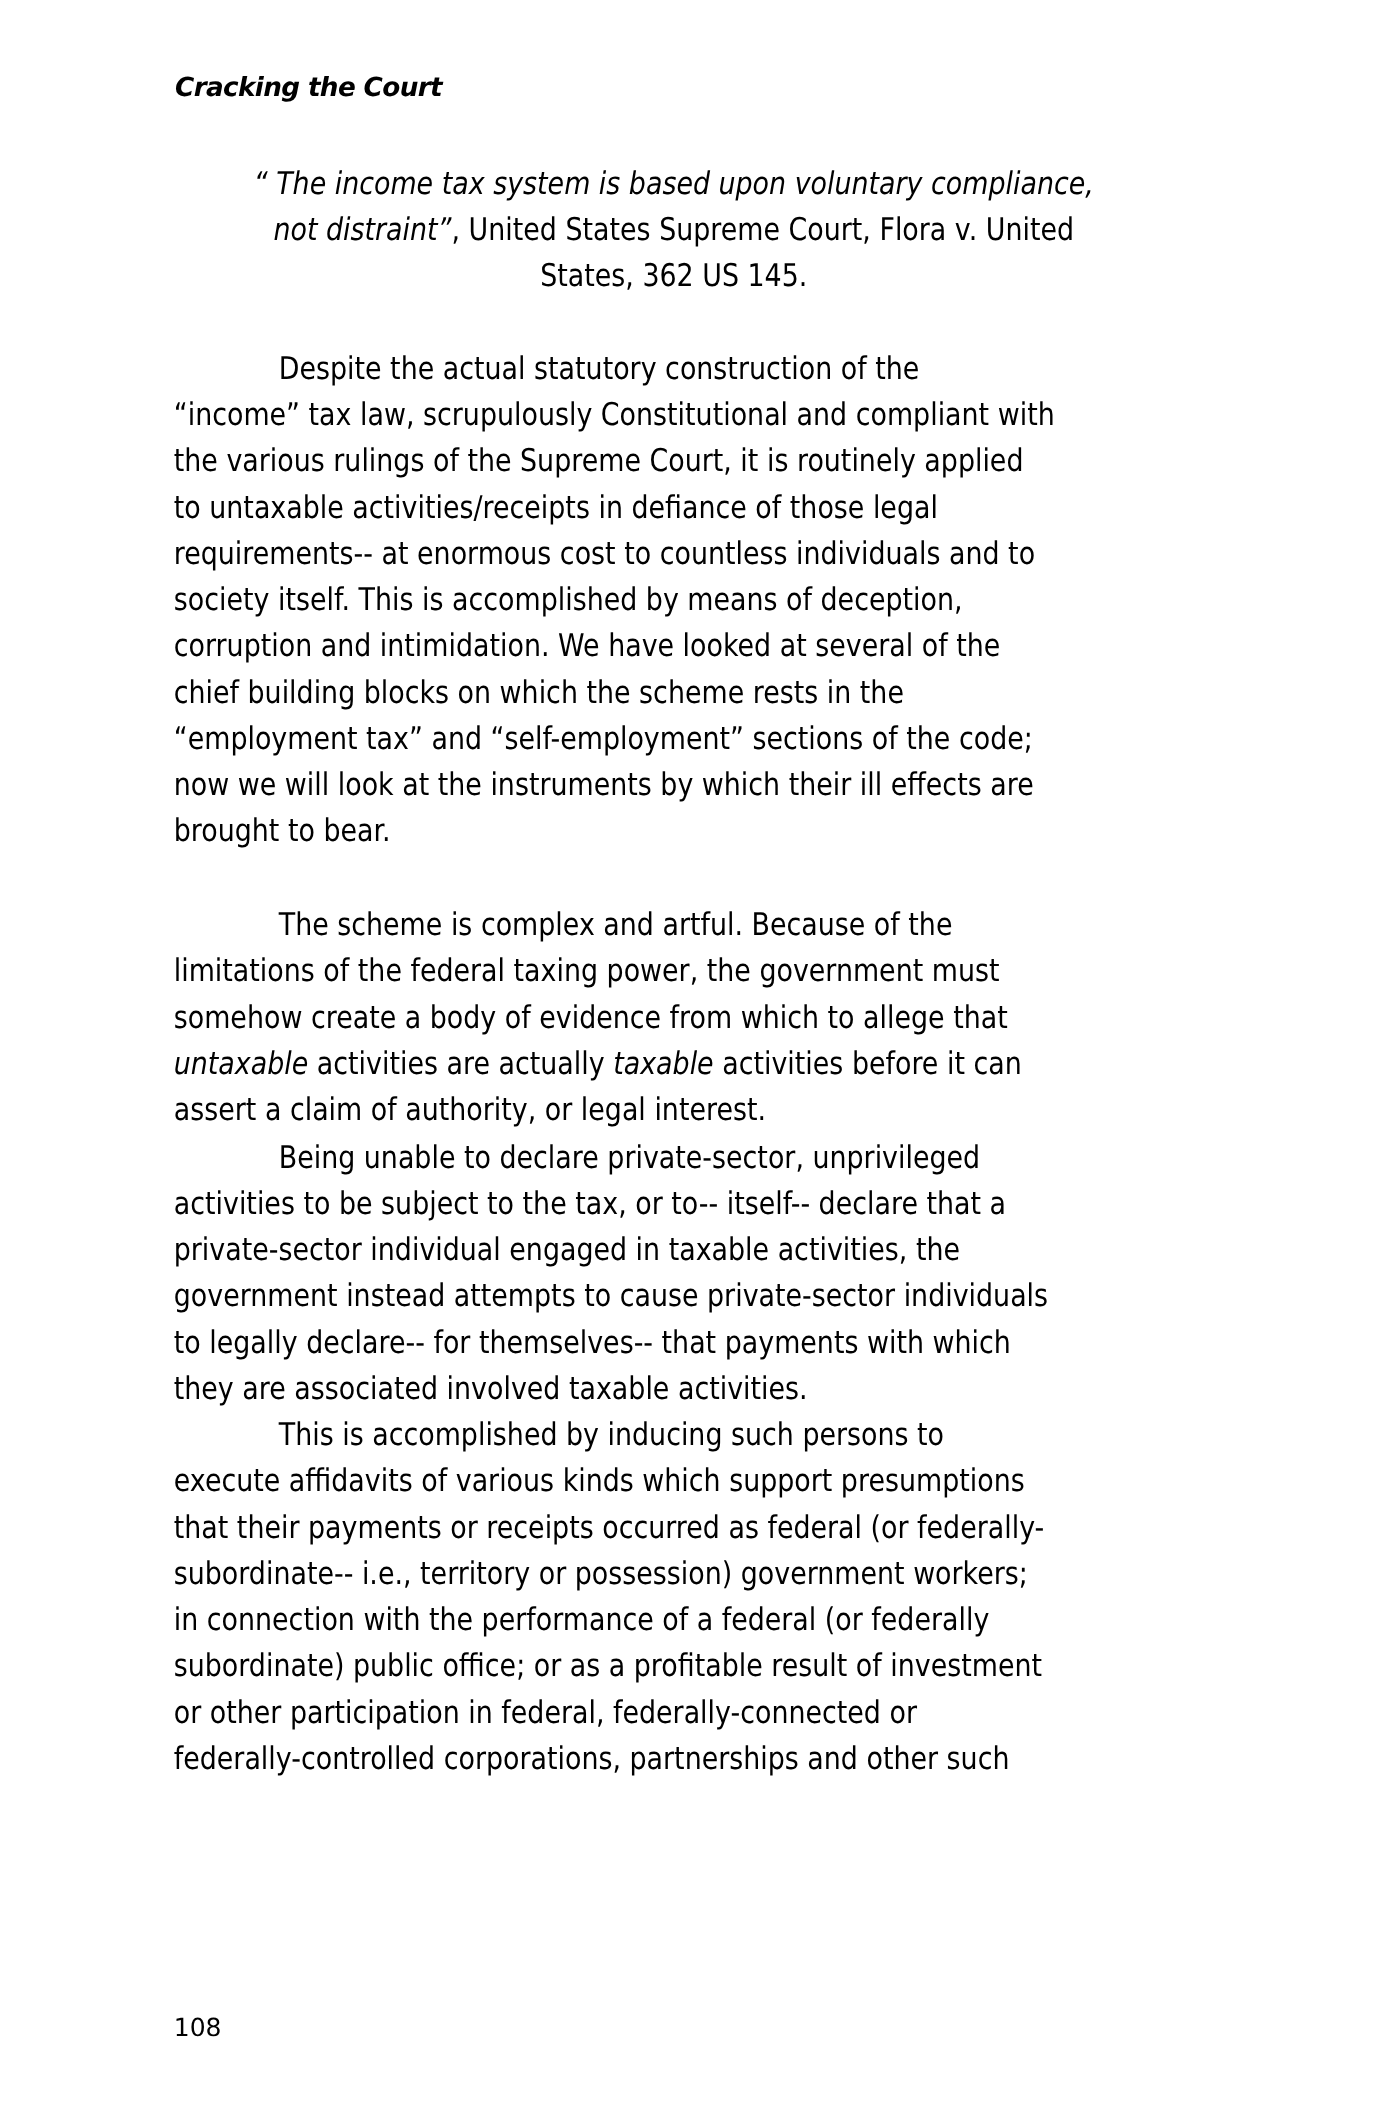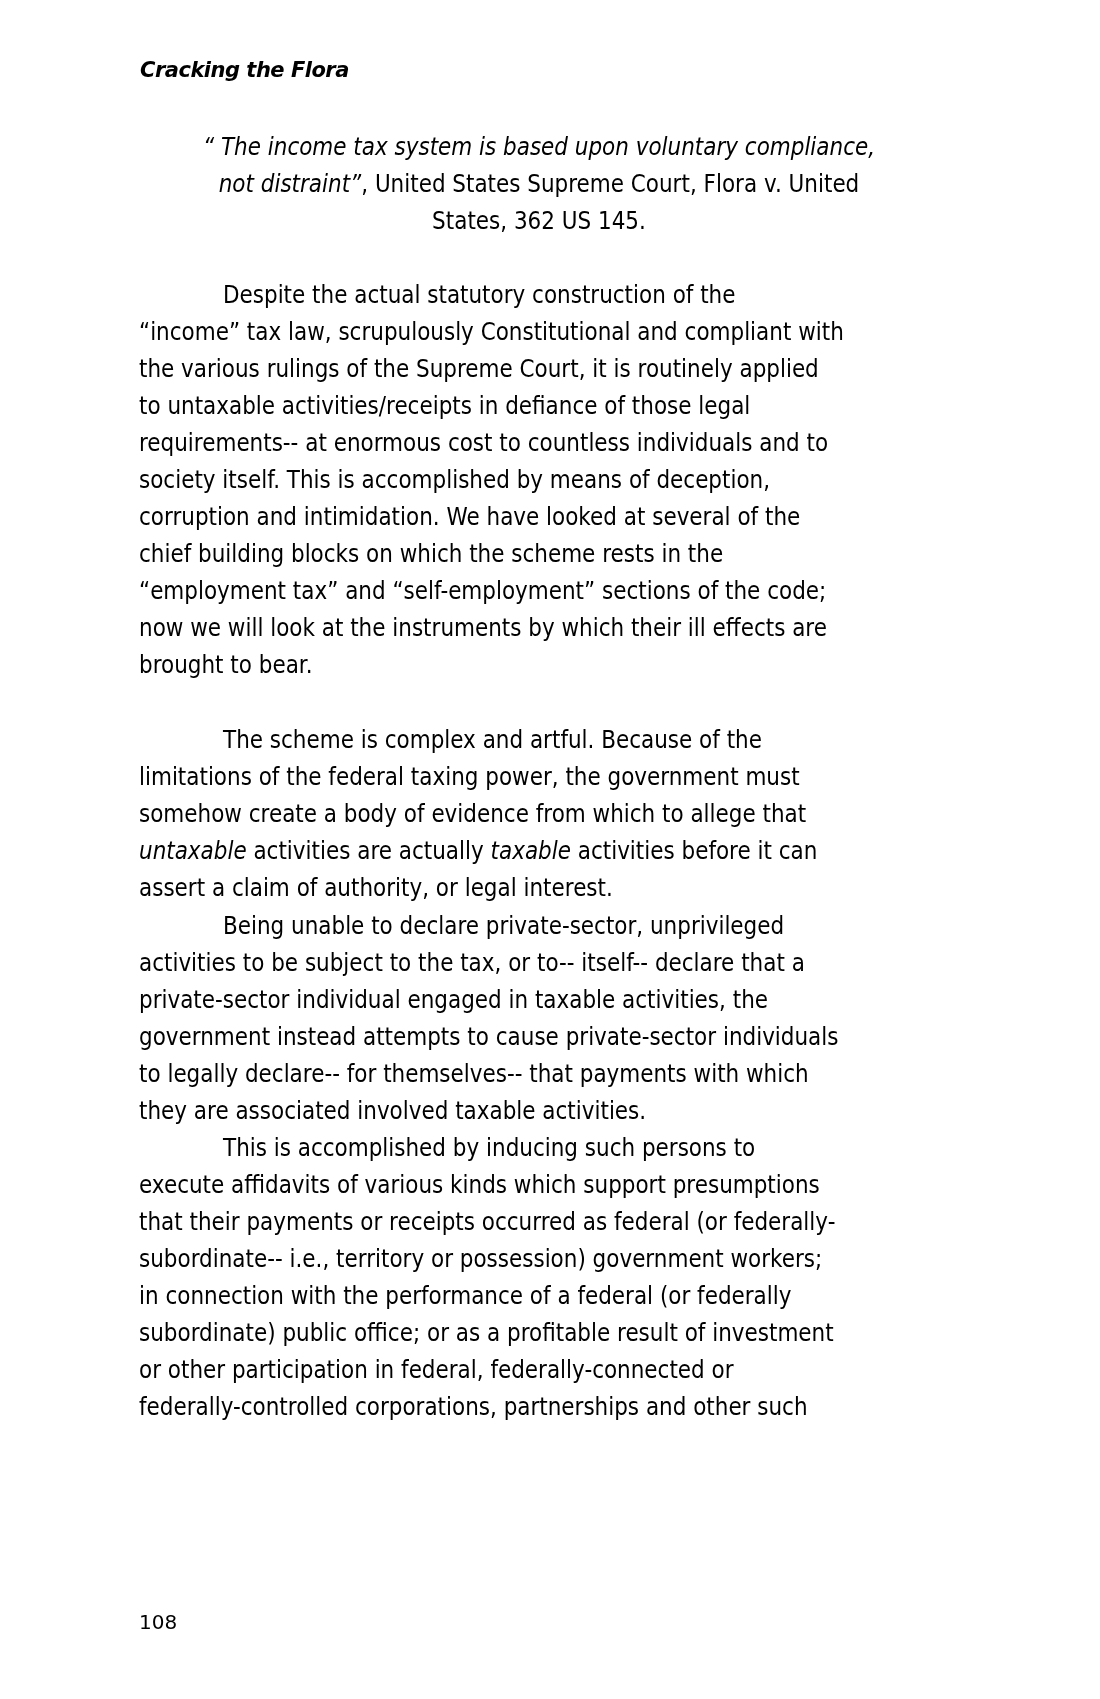--- a/index.html
+++ b/index.html
@@ -19,21 +19,21 @@
   .center { left: 50%; transform-origin: 50% 0; }
   .it { font-style: italic; }
   .page-number {
     position: absolute; left: 139px; top: 1610px;
     font-family: "DejaVu Sans", sans-serif; font-size: 20px; text-align: center;
   }
 </style>
 </head>
 <body>
 
-<div class="running-head">Cracking the Flora</div>
+<div class="running-head">Cracking the Court</div>
 
 <div class="page">
 
   <div>
     <div class="line center it" style="top:127px; transform:translateX(-50%) scaleX(0.86);">“ The income tax system is based upon voluntary compliance,</div>
     <div class="line center" style="top:164px; transform:translateX(-50%) scaleX(0.86);">
       <span class="it">not distraint”</span><span>, United States Supreme Court, Flora v. United</span>
     </div>
     <div class="line center" style="top:201px; transform:translateX(-50%) scaleX(0.86);">States, 362 US 145.</div>
   </div>

